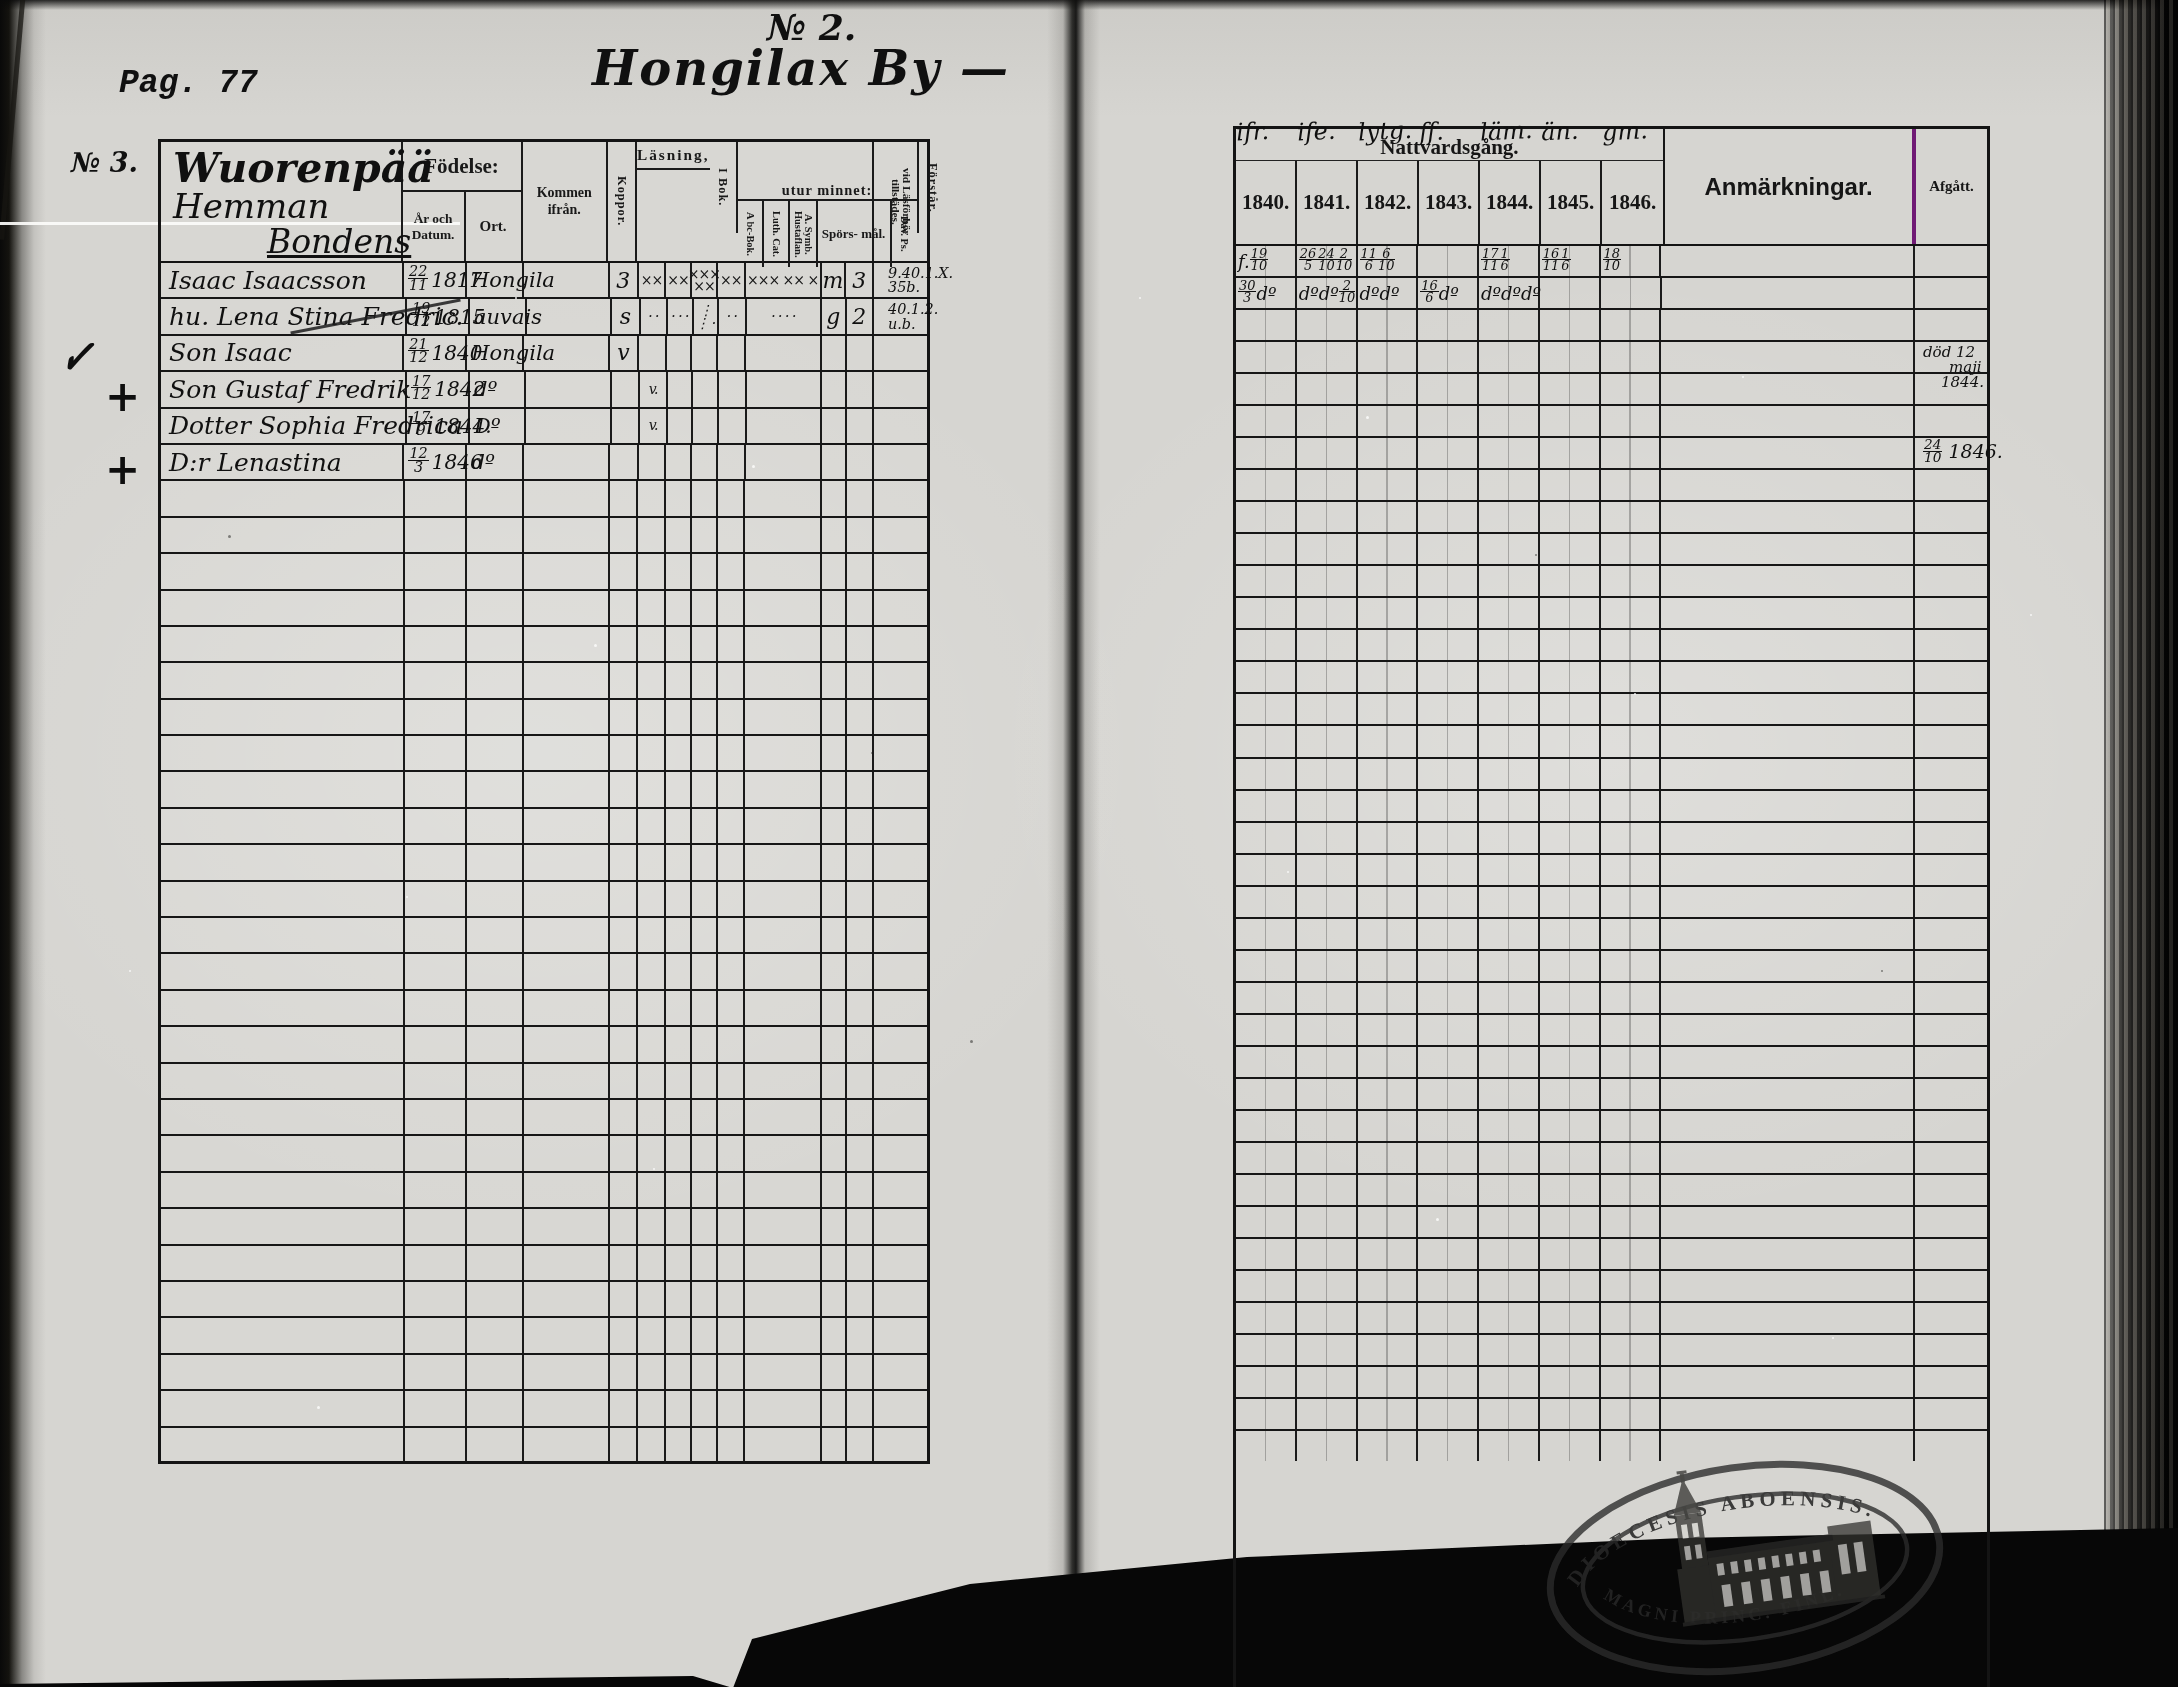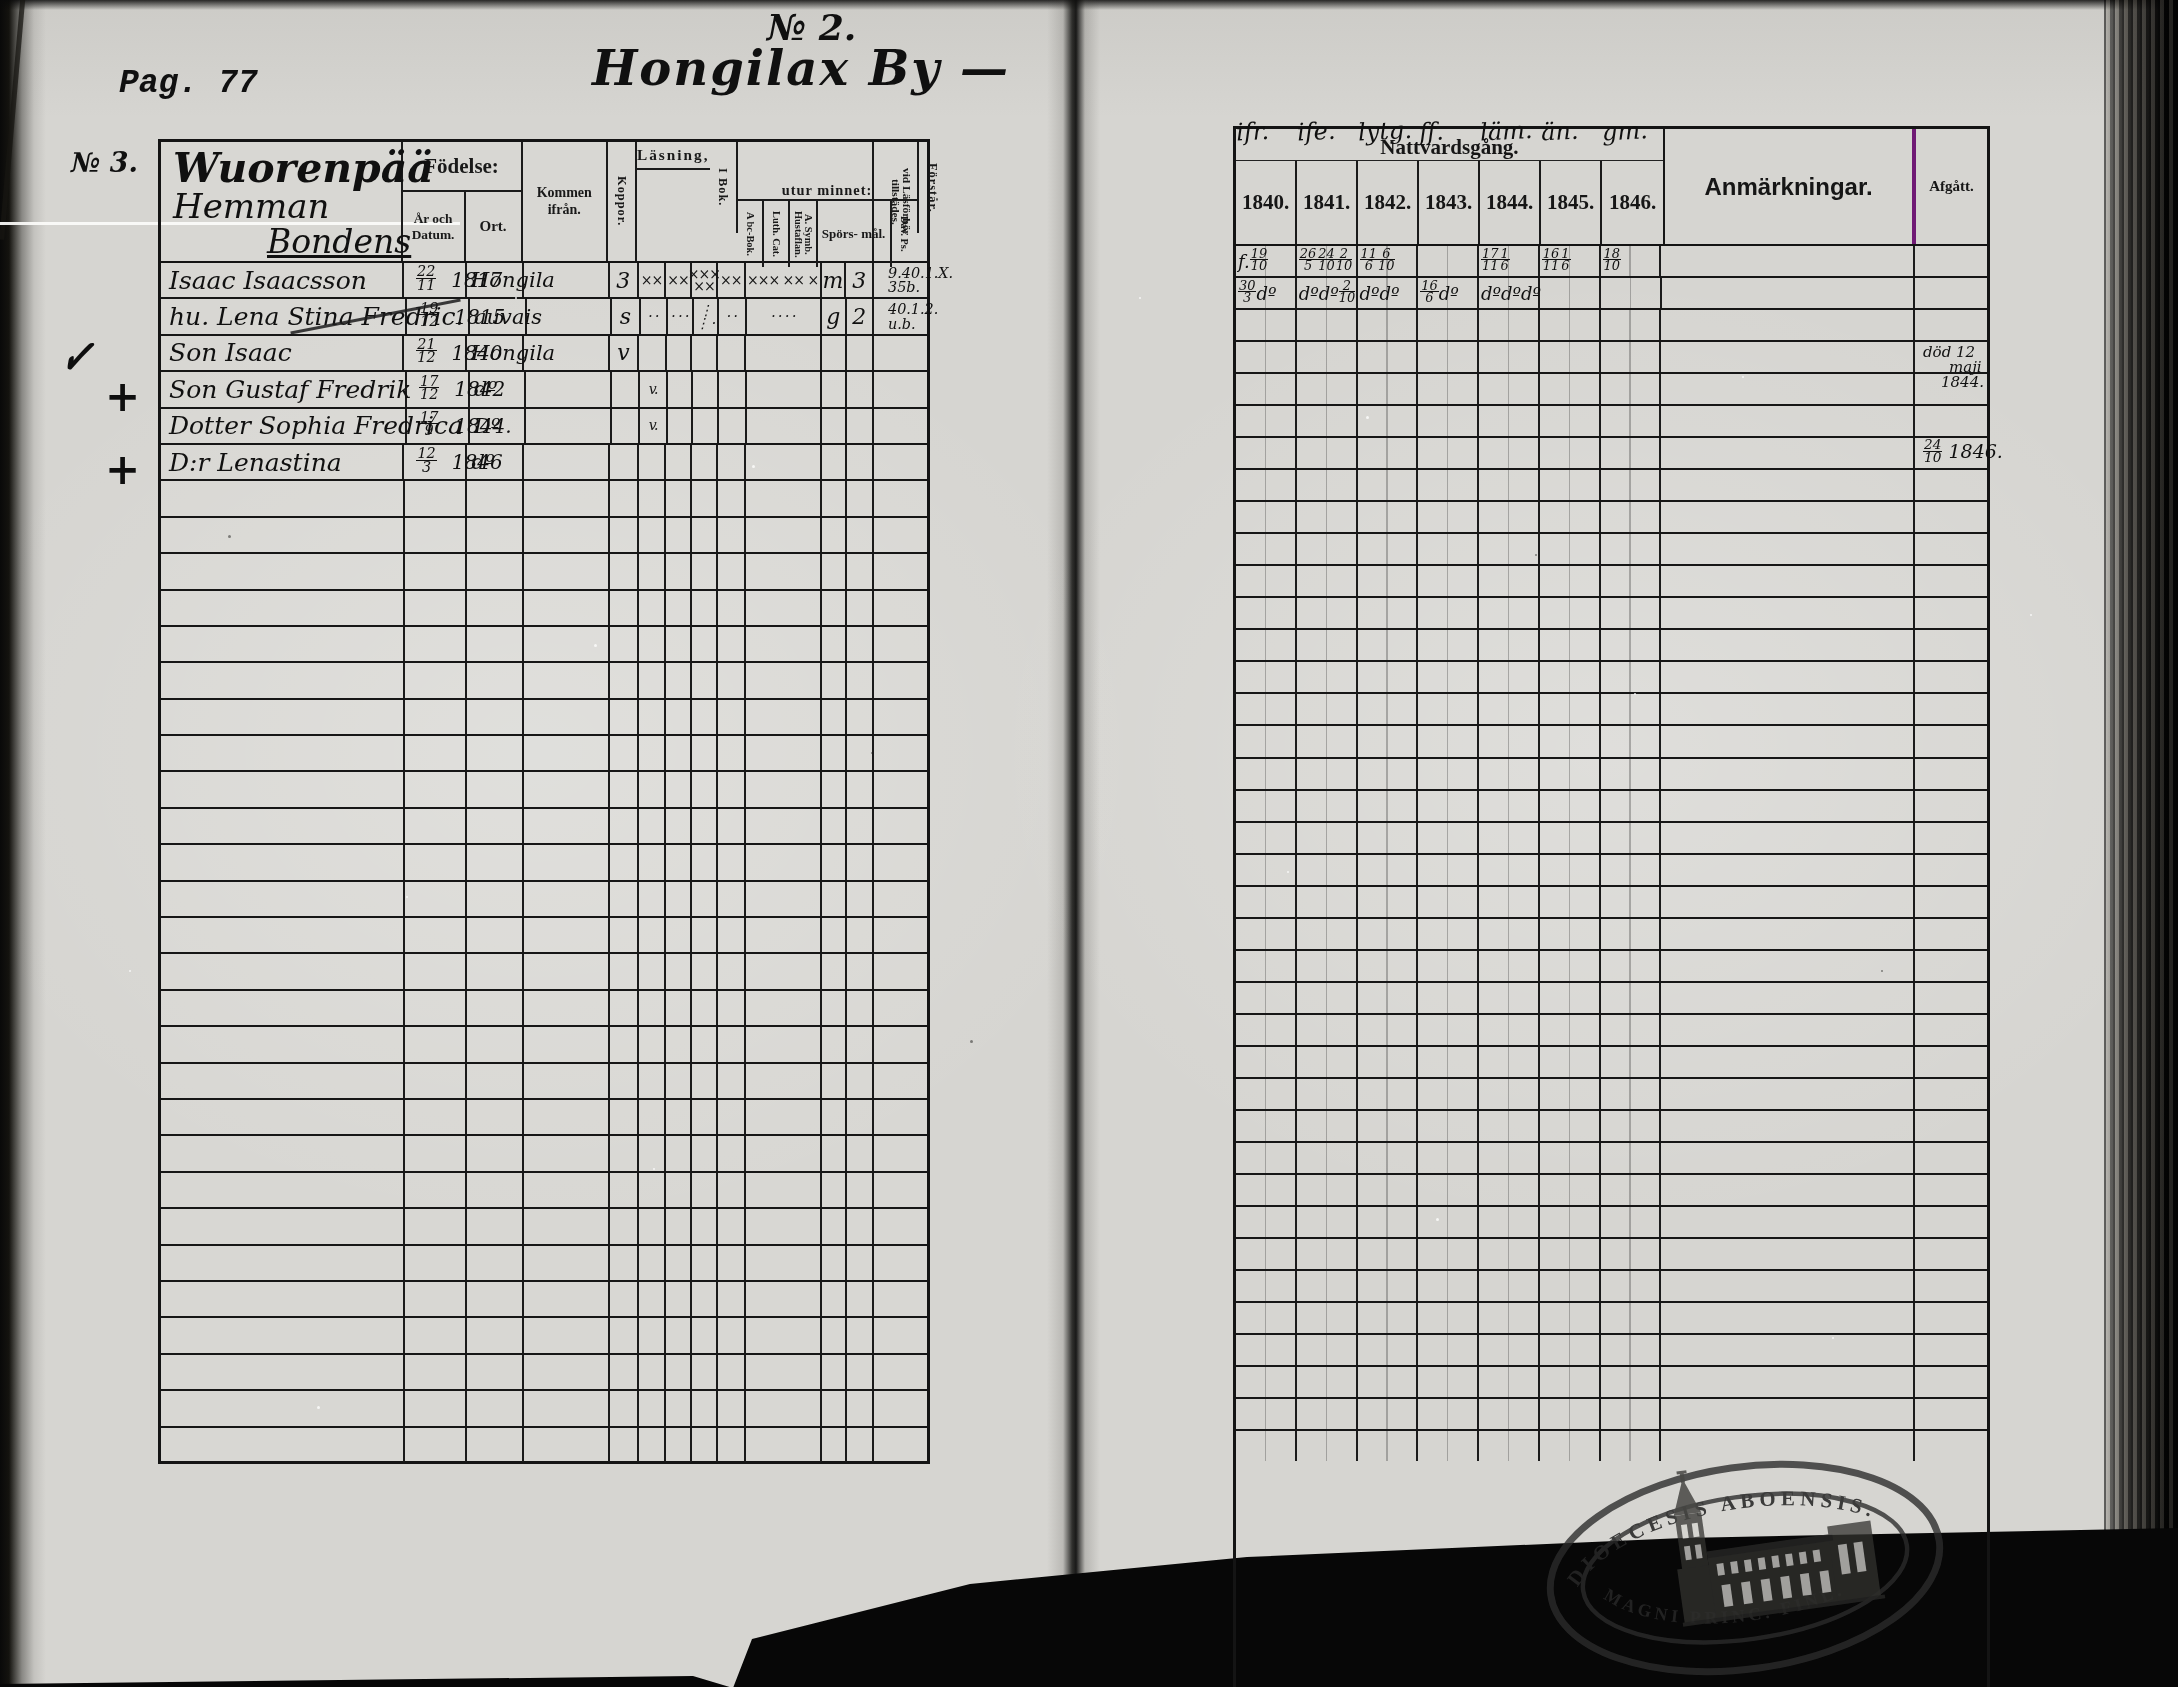--- a/index.html
+++ b/index.html
@@ -54,21 +54,21 @@
   .vsmall{font-size:10.4px;letter-spacing:0;}
   .vmed{font-size:12.4px;}
   .spors-h{font-size:13px;line-height:1.15;}
   .tillst-h{font-size:11.4px;letter-spacing:0;line-height:1.05;padding:2px;}
   #lbody{display:flex;flex-direction:column;height:1199px;}
   .lrow{display:flex;flex:1;border-bottom:2px solid #161616;position:relative;}
   .lrow:last-child{border-bottom:none;}
   .lcell{display:flex;align-items:center;overflow:visible;}
   .lcell.ctr{justify-content:center;}
   .name-cell{padding-left:8px;font-size:25px;}
-  .date-cell{font-size:20px;justify-content:flex-start;padding-left:12px;gap:15px;}
+  .date-cell{font-size:20px;justify-content:flex-start;padding-left:4px;gap:3px;}
   .ort-cell{font-size:21px;padding-left:4px;}
   .marks{font-family:"DejaVu Serif",serif;font-style:italic;font-size:14px;letter-spacing:-1px;
          text-align:center;justify-content:center;line-height:.9;white-space:normal;}
   .till-cell{font-size:14.4px;line-height:1.0;white-space:normal;text-align:left;padding:1px 14px;}
   .house{position:absolute;left:12px;top:2px;}
   .house .l1{font-size:41px;font-weight:bold;}
   .house .l2{font-size:34px;margin-top:-6px;}
   .house .l3{font-size:33px;margin-left:94px;margin-top:-4px;text-decoration:underline;}
   .fr{display:inline-flex;flex-direction:column;text-align:center;font-size:.72em;line-height:.85;vertical-align:middle;transform:translateY(-2px);}
   .fr span:first-child{border-bottom:1.5px solid currentColor;padding:0 1px;}

